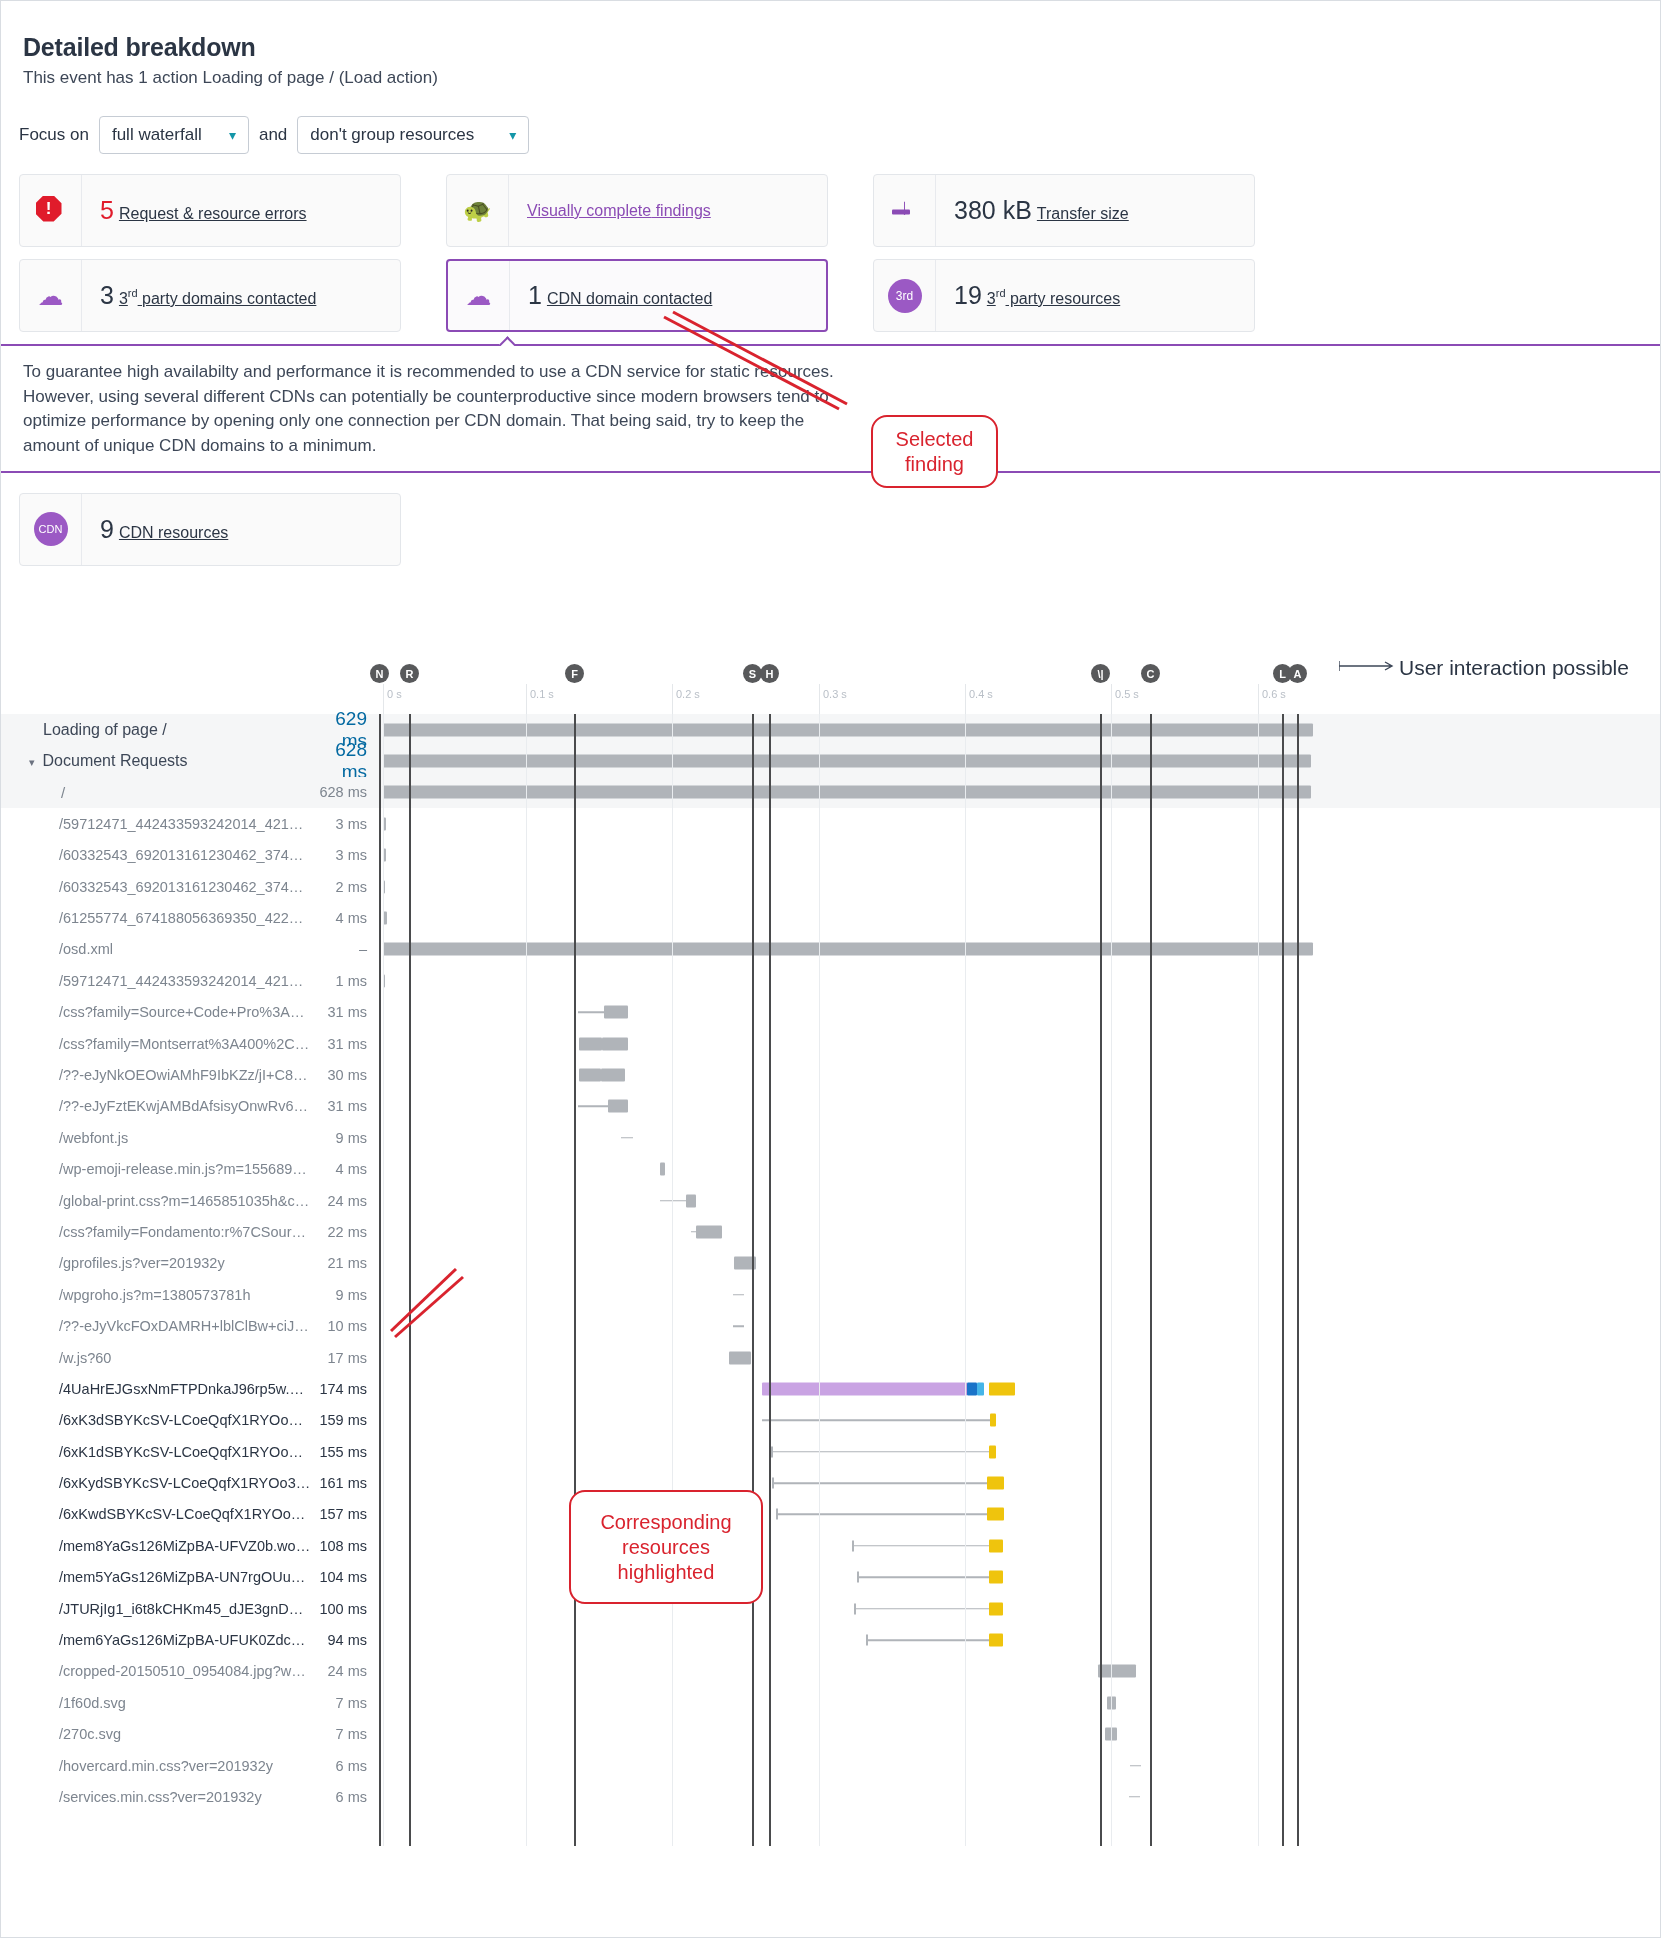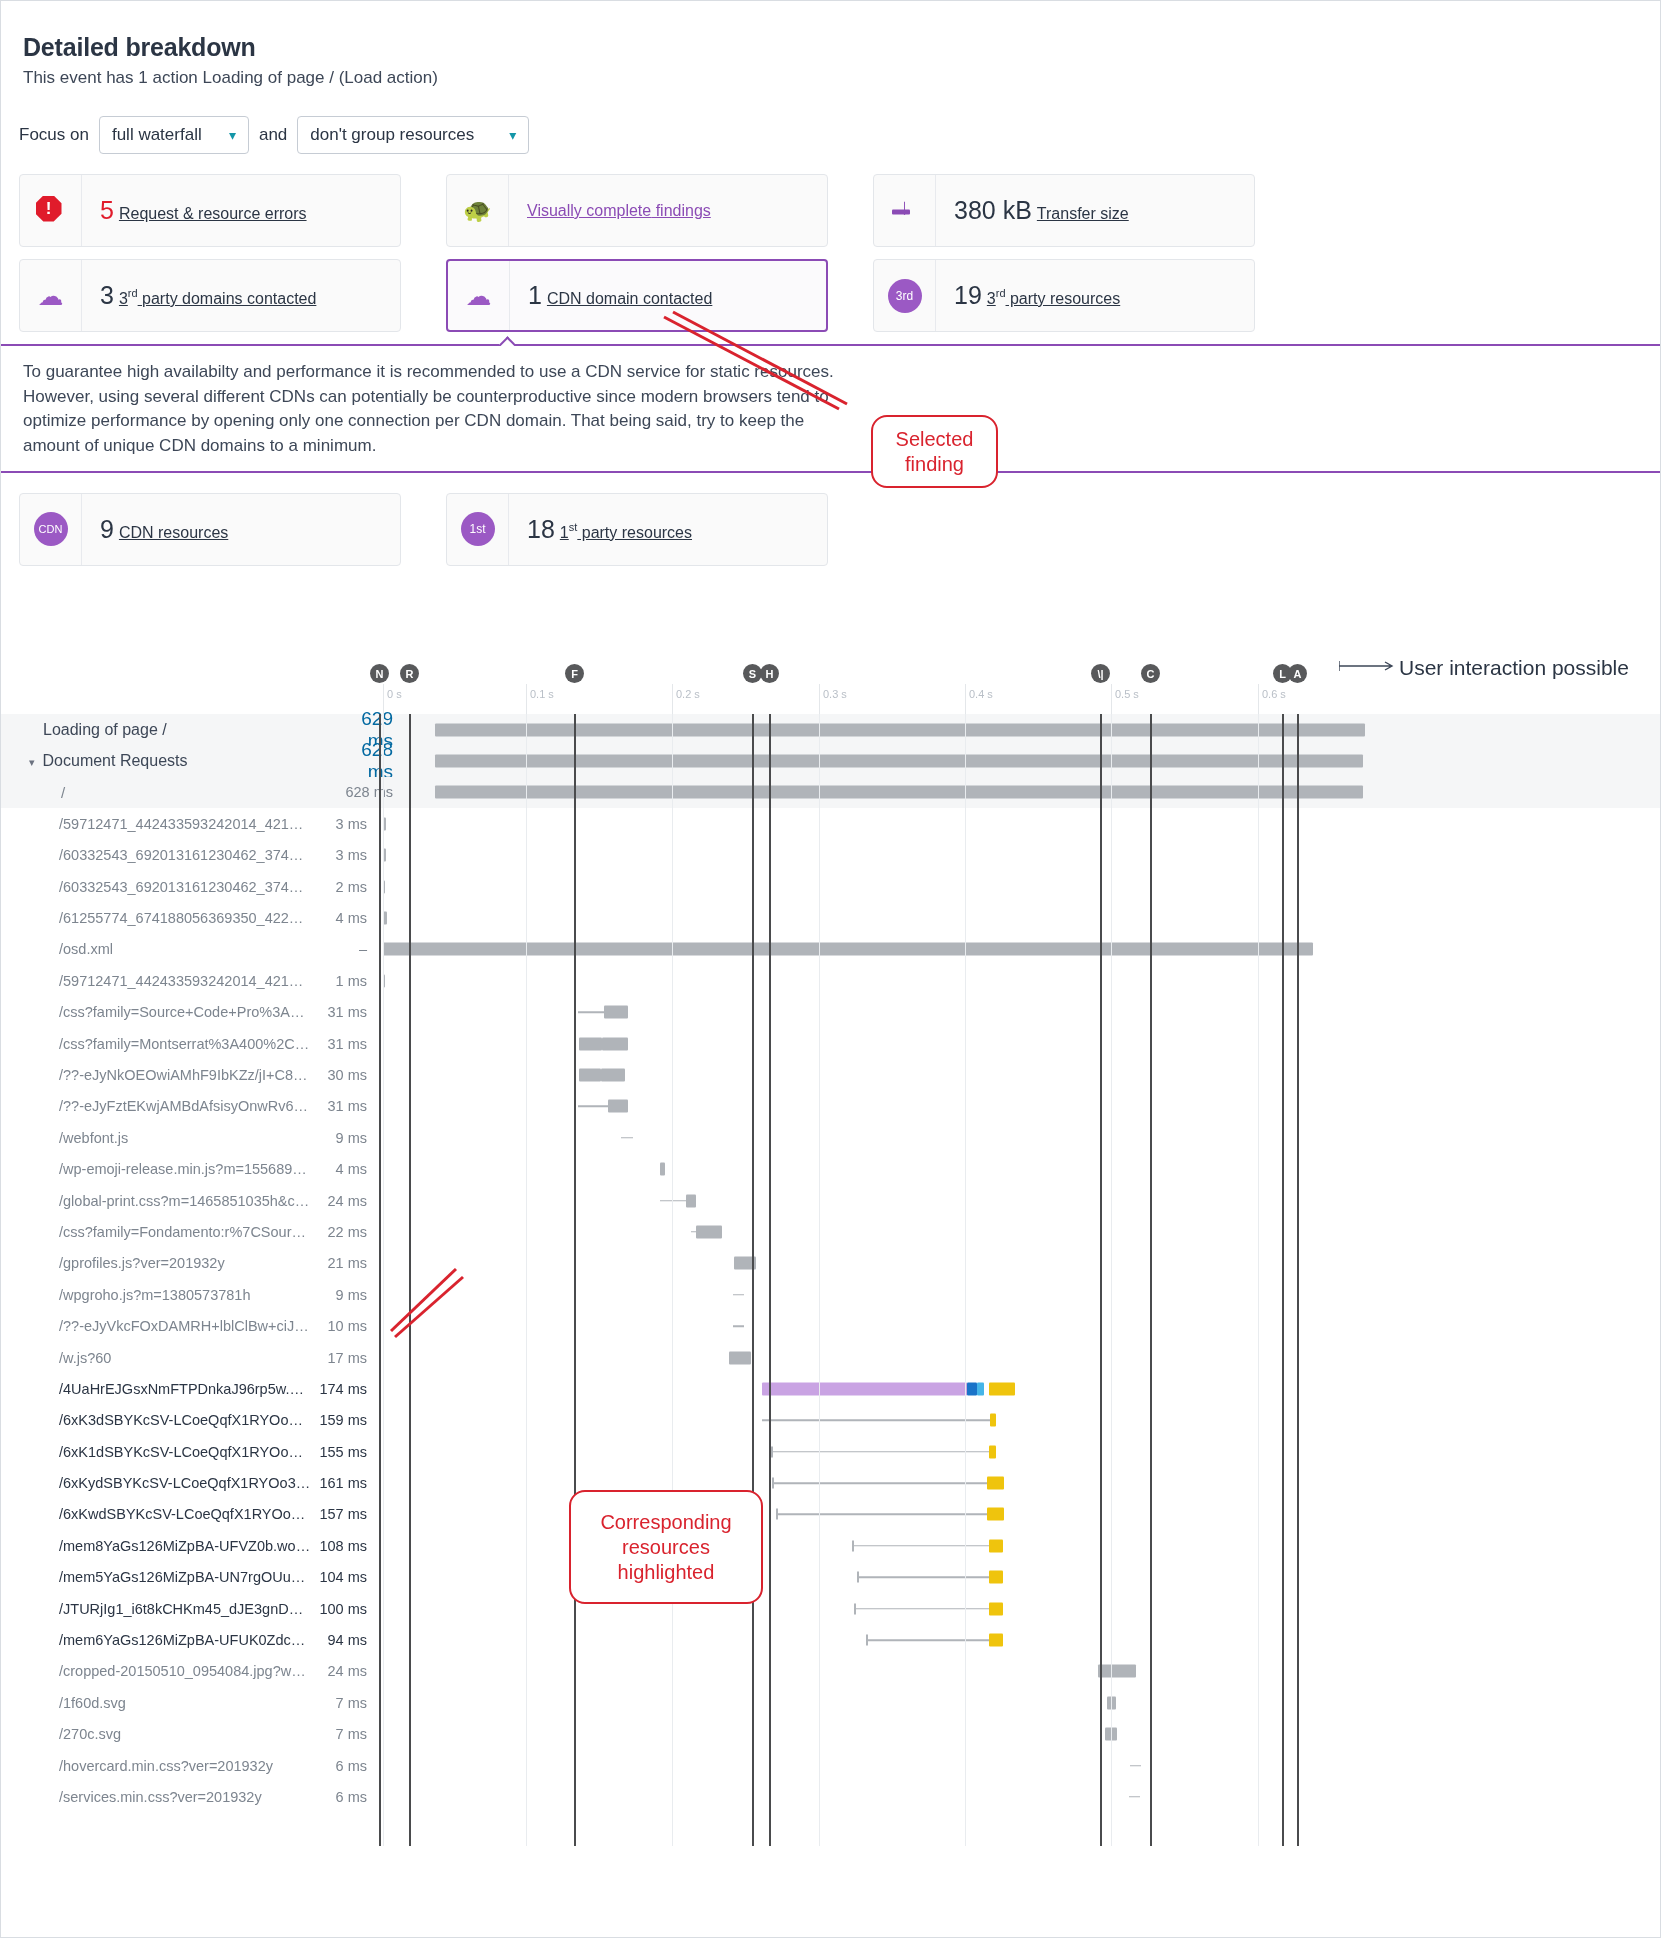--- a/index.html
+++ b/index.html
@@ -123,21 +123,21 @@
   .ui-arrow { position:absolute; left:1338px; top:4px; width:58px; height:14px; }
 
   .grid-line { position:absolute; top:58px; width:1px; background:#e9ecef; }
   .vline { position:absolute; top:58px; width:1.5px; background:#4a4b4d; }
 
   .rows { position:relative; }
   .row {
     position:relative; height:31.4px;
     display:flex; align-items:center;
   }
-  .row.head0 { background:#f5f6f7;gap:26px; }
+  .row.head0 { background:#f5f6f7; }
   .name {
     width:310px; min-width:310px; padding-left:16px;
     font-size:14.5px; color:#7d858f; white-space:nowrap; overflow:hidden; text-overflow:ellipsis;
   }
   .name.dark { color:#2b3544; }
   .name.lvl0 { padding-left:42px; font-size:16px; color:#3d4757; }
   .name.lvl1 { padding-left:28px; font-size:16px; color:#3d4757; }
   .name.lvl2 { padding-left:60px; font-size:15px; color:#7d858f; }
   .name.res  { padding-left:58px; }
   .dur {
@@ -267,29 +267,20 @@
       <div class="card">
         <div class="ico">
           <div class="badge cdn">CDN</div>
         </div>
         <div class="txt">
           <span class="num">9</span>
           <span class="small">CDN resources</span>
         </div>
       </div>
 
-      <div class="card">
-        <div class="ico">
-          <div class="badge sm">1st</div>
-        </div>
-        <div class="txt">
-          <span class="num">18</span>
-          <span class="small">1</span><sup>st</sup><span class="small"> party resources</span>
-        </div>
-      </div>
     </div>
   </div>
 
   <div class="wf">
     <div class="wf-head" id="wf-head">
       <svg class="ui-arrow" viewBox="0 0 58 14">
         <path d="M0 1 L0 11 M0 6 L52 6 M46 2 L53 6 L46 10" stroke="#3d4757" fill="none" stroke-width="1.4"></path>
       </svg>
       <div class="ui-label">User interaction possible</div>
     <div class="tick-line" style="left: 382px;"></div>

